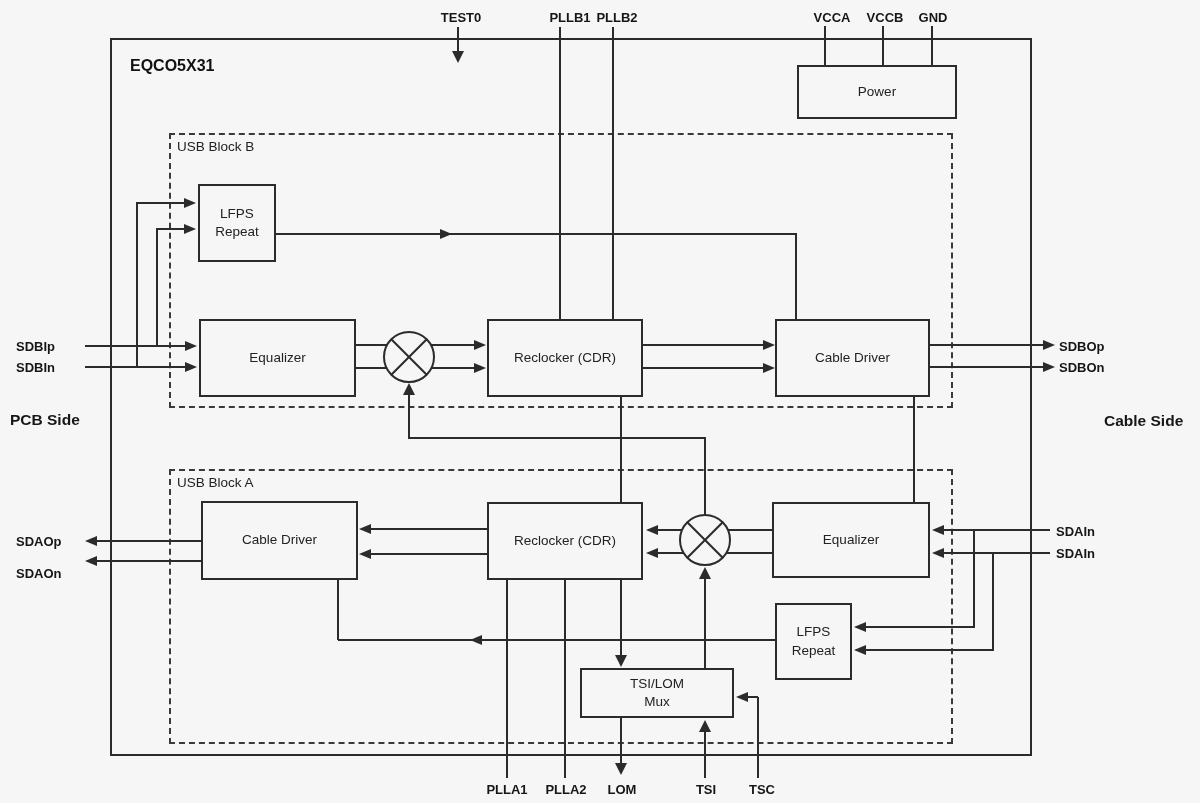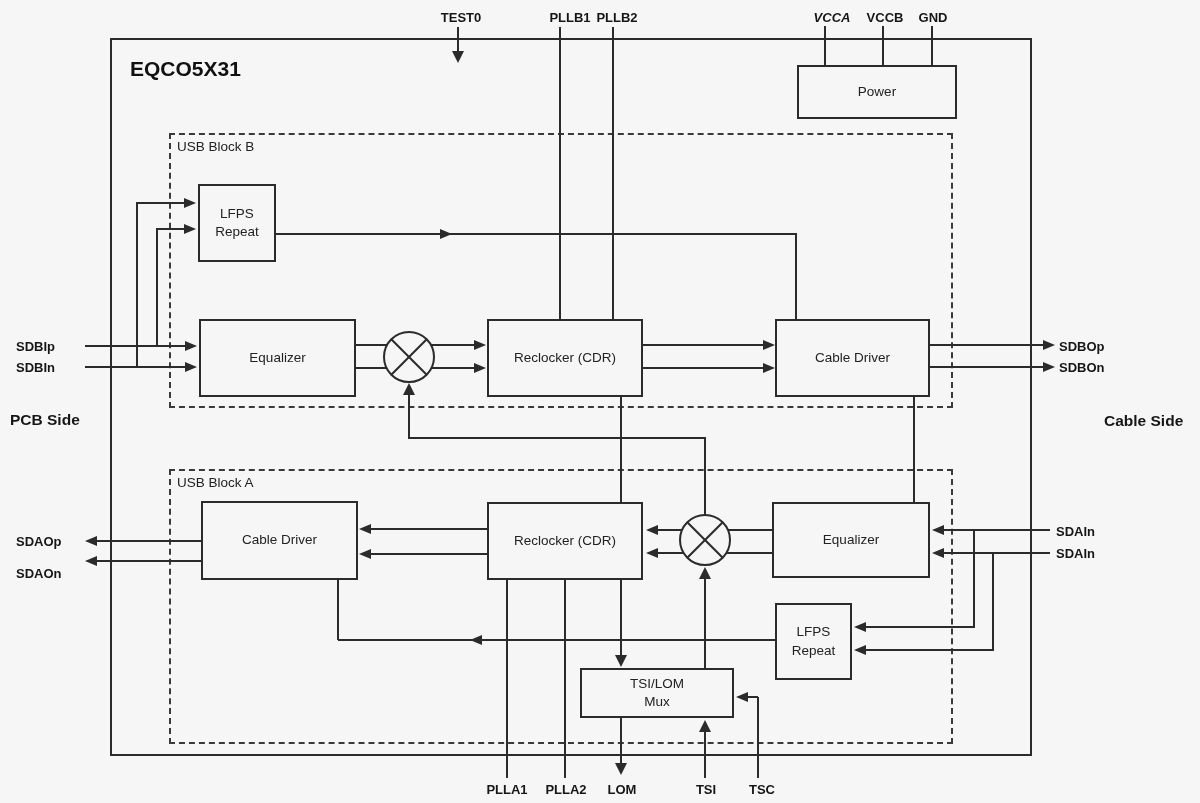--- a/index.html
+++ b/index.html
@@ -41,21 +41,21 @@
   .au { border-width:0 6px 12px 6px; border-bottom-color:#2b2b2b; } 
   .ad { border-width:12px 6px 0 6px; border-top-color:#2b2b2b; }    
 
   
   .lbl { position:absolute; font-size:13px; font-weight:bold; white-space:nowrap; color:#161616; }
   .cx  { transform:translateX(-50%); }
   .cy  { transform:translateY(-50%); }
   .pin-left { width:66px; text-align:left; }
   .blocktag { font-weight:normal; font-size:13.5px; color:#222; }
   .sidelbl { font-size:15.5px; }
-  .title { position:absolute; font-size:21px; font-weight:bold; color:#111; }
+  .title { position:absolute; font-size:16px; font-weight:bold; color:#111; }
   svg.mixer { position:absolute; }
 </style>
 </head>
 <body>
 
 <div id="diagram">
 
   <div class="mainbox" style="left:110px; top:38px; width:922px; height:718px;"></div>
   <div class="title" style="left:130px; top:57px;">EQCO5X31</div>
 
@@ -69,21 +69,21 @@
   <div class="arrow ad" style="left:452px; top:51px;"></div>
   <div class="wire v" style="left:559px; top:27px; height:292px;"></div>
   <div class="wire v" style="left:612px; top:27px; height:292px;"></div>
   <div class="wire v" style="left:824px; top:26px; height:39px;"></div>
   <div class="wire v" style="left:882px; top:26px; height:39px;"></div>
   <div class="wire v" style="left:931px; top:26px; height:39px;"></div>
 
   <div class="lbl cx" style="left:461px; top:10px;">TEST0</div>
   <div class="lbl cx" style="left:562px; top:10px;margin-left:8px;">PLLB1</div>
   <div class="lbl cx" style="left:617px; top:10px;">PLLB2</div>
-  <div class="lbl cx" style="left:832px; top:10px;font-style:italic;">VCCA</div>
+  <div class="lbl cx" style="left:832px; top:10px;">VCCA</div>
   <div class="lbl cx" style="left:885px; top:10px;">VCCB</div>
   <div class="lbl cx" style="left:933px; top:10px;">GND</div>
 
   <div class="box" style="left:797px; top:65px; width:160px; height:54px;text-align:right;">Power</div>
 
   <div class="wire h" style="left:85px; top:345px; width:101px;"></div>
   <div class="arrow ar" style="left:185px; top:341px;"></div>
   <div class="wire h" style="left:85px; top:366px; width:101px;"></div>
   <div class="arrow ar" style="left:185px; top:362px;"></div>
 

